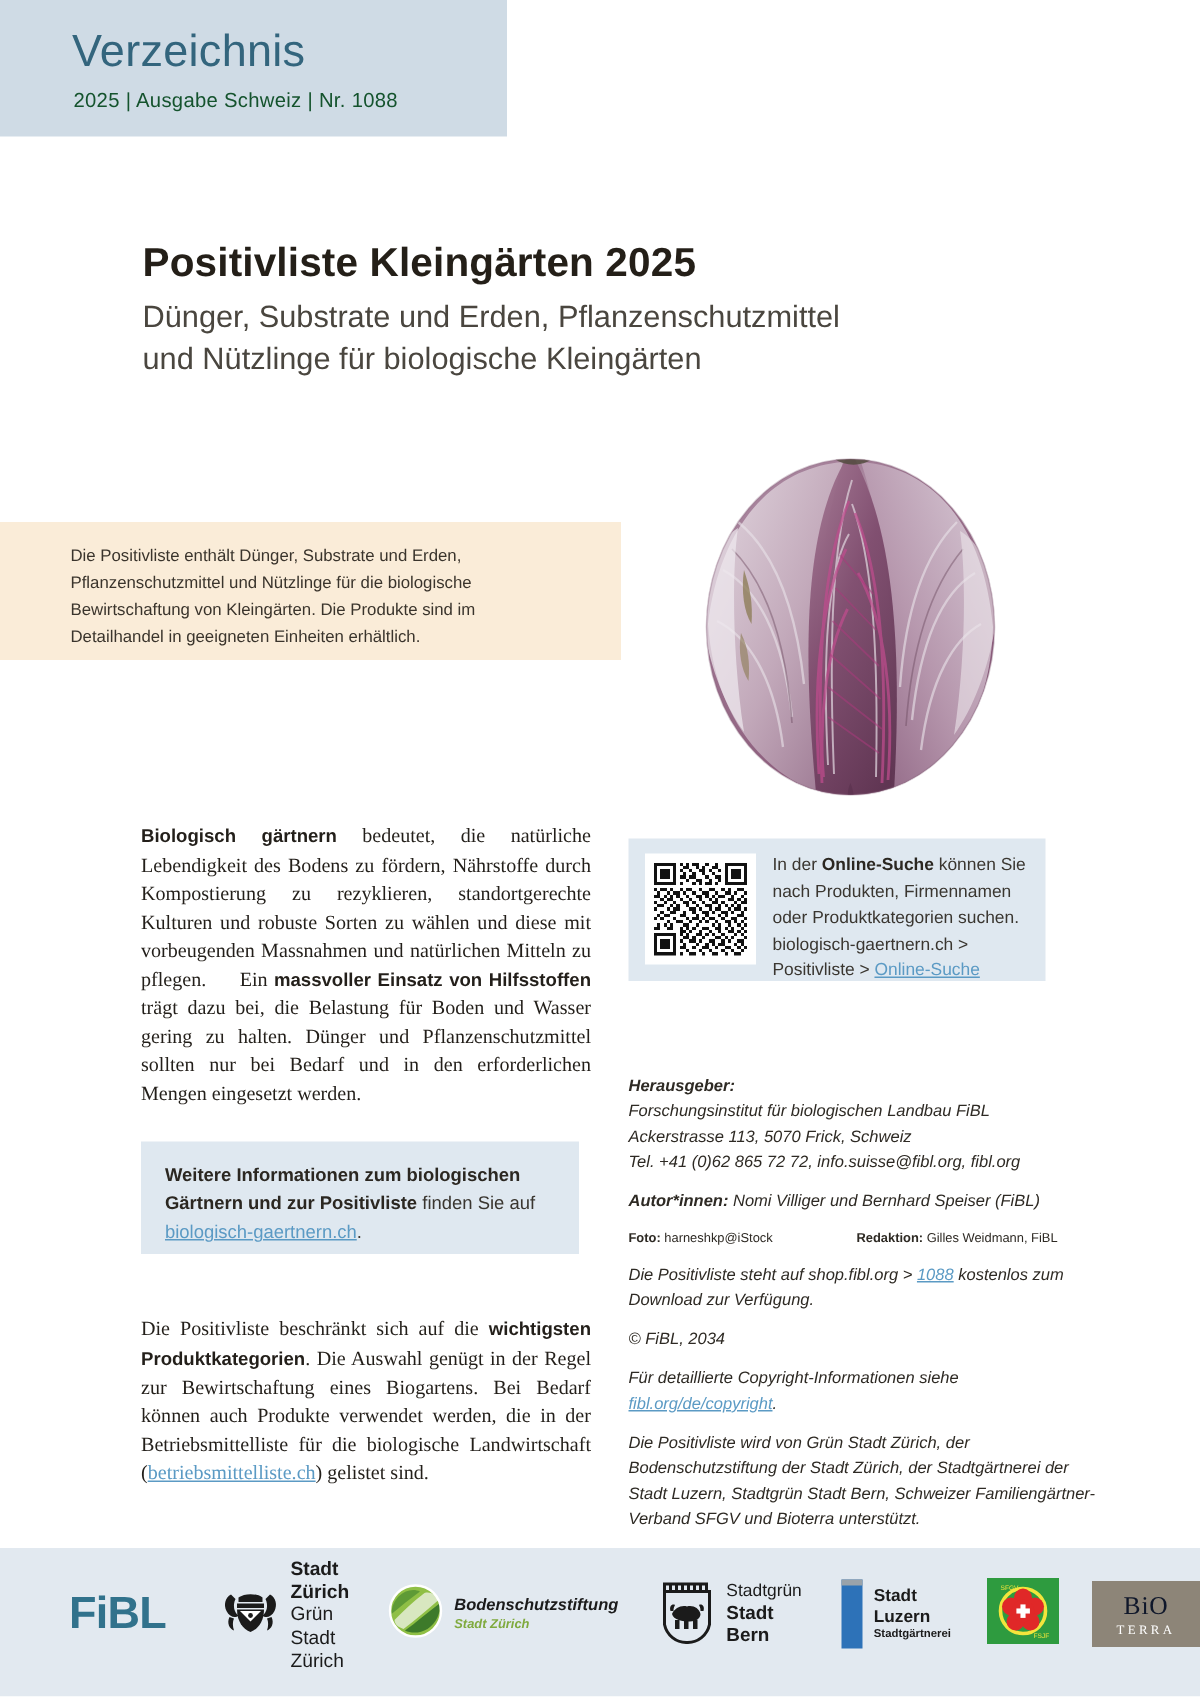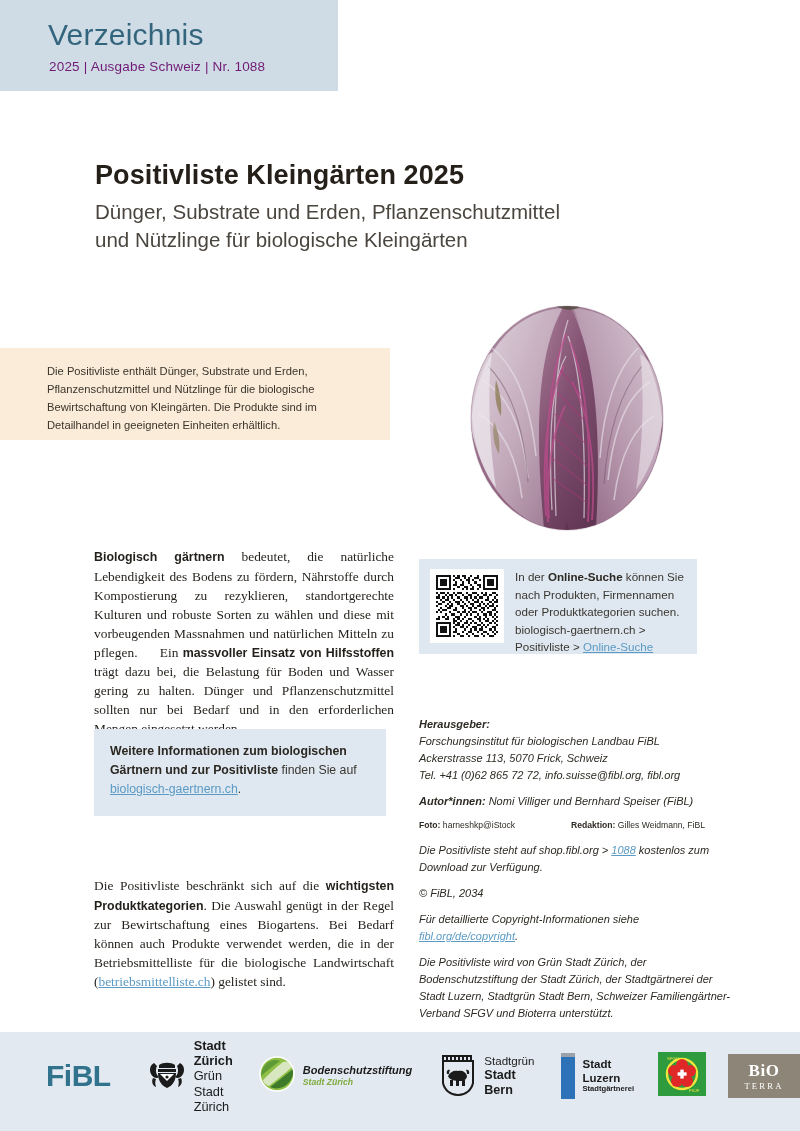--- a/index.html
+++ b/index.html
@@ -35,21 +35,21 @@
     letter-spacing: 0.2px;
     color: #33657d;
     line-height: 1.1;
   }
   #header-sub {
     position: absolute;
     left: 49px;
     top: 59px;
     font-size: 13.5px;
     font-weight: 400;
-    color: #701a75;
+    color: #14532d;
     letter-spacing: 0.2px;
   }
 
   
   #title-block {
     position: absolute;
     left: 95px;
     top: 160px;
     width: 600px;
   }
@@ -70,20 +70,21 @@
   }
 
   
   #cream-box {
     position: absolute;
     left: 0;
     top: 348px;
     width: 390px;
     height: 92px;
     background: #faecd8;
+    padding-left: 24px;
   }
   #cream-box p {
     margin: 0;
     position: absolute;
     left: 47px;
     top: 14px;
     width: 310px;
     font-size: 11.2px;
     line-height: 1.62;
     color: #3a342c;
@@ -118,23 +119,23 @@
     top: 547px;
     width: 300px;
     margin: 0;
   }
   #body-para-1 .indent { display: inline-block; width: 18px; }
 
   
   #blue-box {
     position: absolute;
     left: 94px;
-    top: 729px;
+    top: 761px;
     width: 292px;
-    height: 87px;
+    height: 75px;
     background: #dfe8f0;
   }
   #blue-box p {
     position: absolute;
     margin: 0;
     left: 16px;
     top: 13px;
     width: 262px;
     font-size: 12.3px;
     line-height: 1.55;
@@ -274,21 +275,21 @@
 
   #logo-sfgv { margin-left: 24px; }
   #logo-bioterra { margin-left: 22px; }
   #logo-bioterra .bt-box {
     width: 72px; height: 44px; background: #8d8578;
     display: flex; flex-direction: column;
     align-items: center; justify-content: center;
   }
   #logo-bioterra .bt-l1 {
     font-family: "Liberation Serif", serif;
-    font-size: 17px; color: #ffffff; letter-spacing: 0.5px; line-height: 1; font-weight: bold;
+    font-size: 17px; color: #0f172a; letter-spacing: 0.5px; line-height: 1;
   }
   #logo-bioterra .bt-l2 {
     font-family: "Liberation Serif", serif;
     font-size: 8.6px; color: #ffffff; letter-spacing: 2.2px; line-height: 1;
     margin-top: 3px;
   }
 </style>
 </head>
 <body>
 

